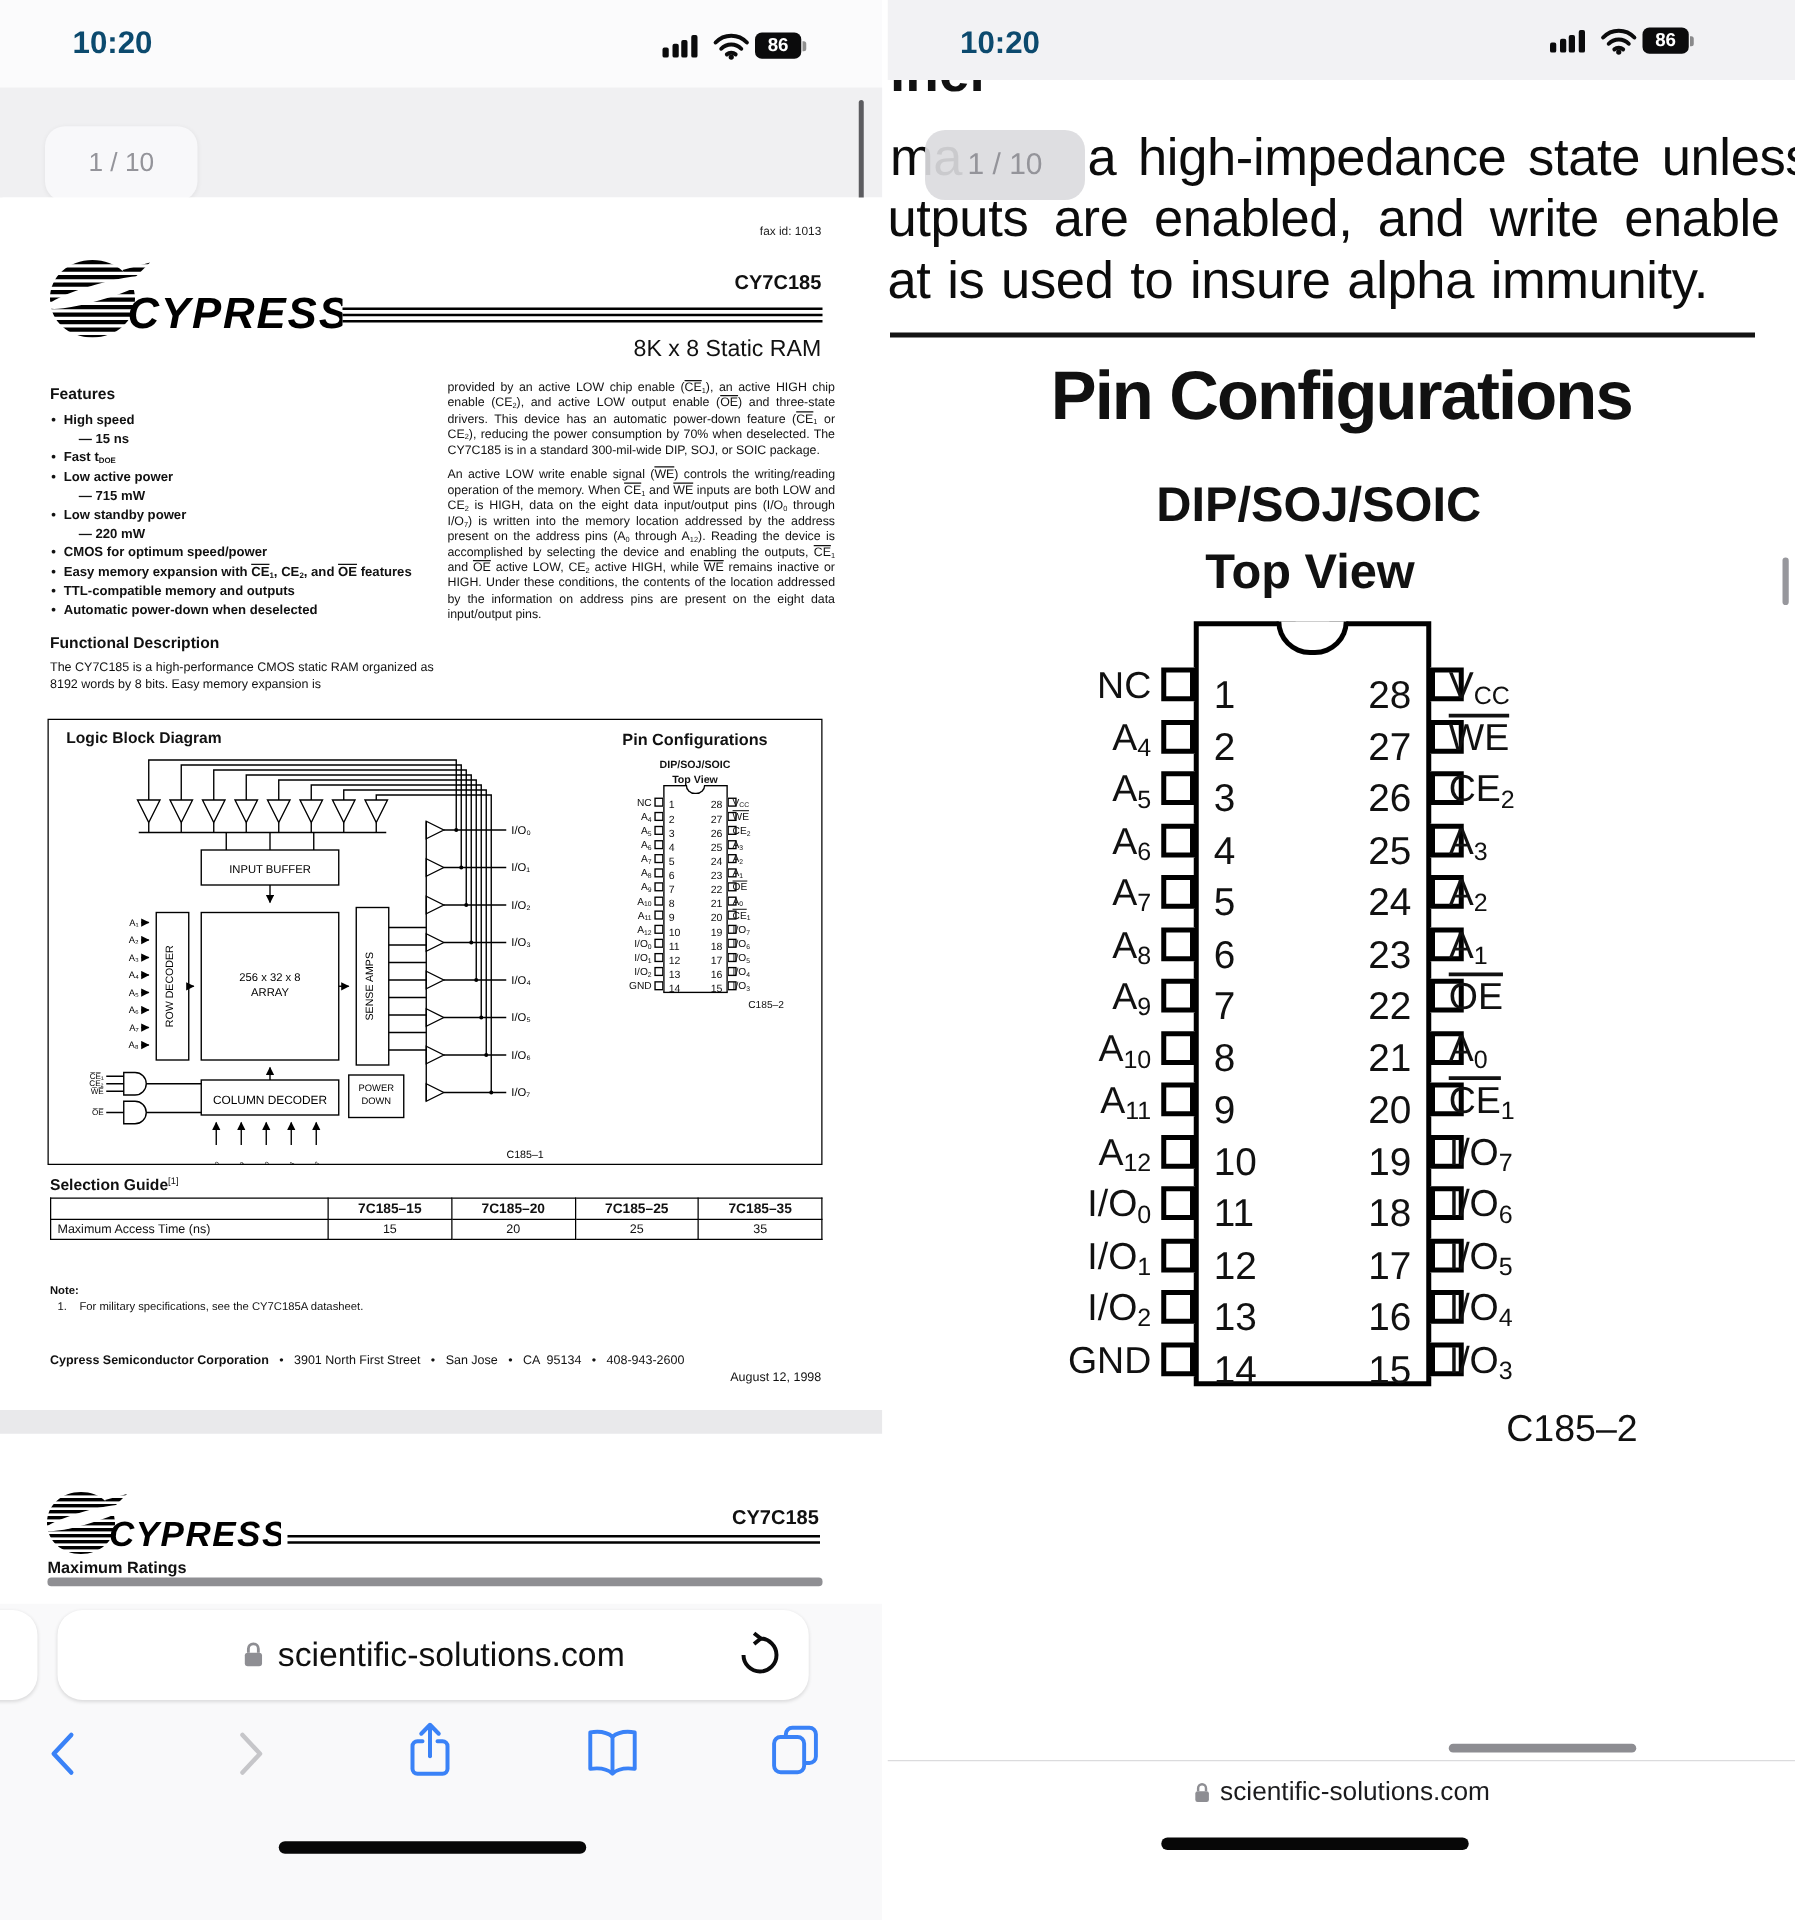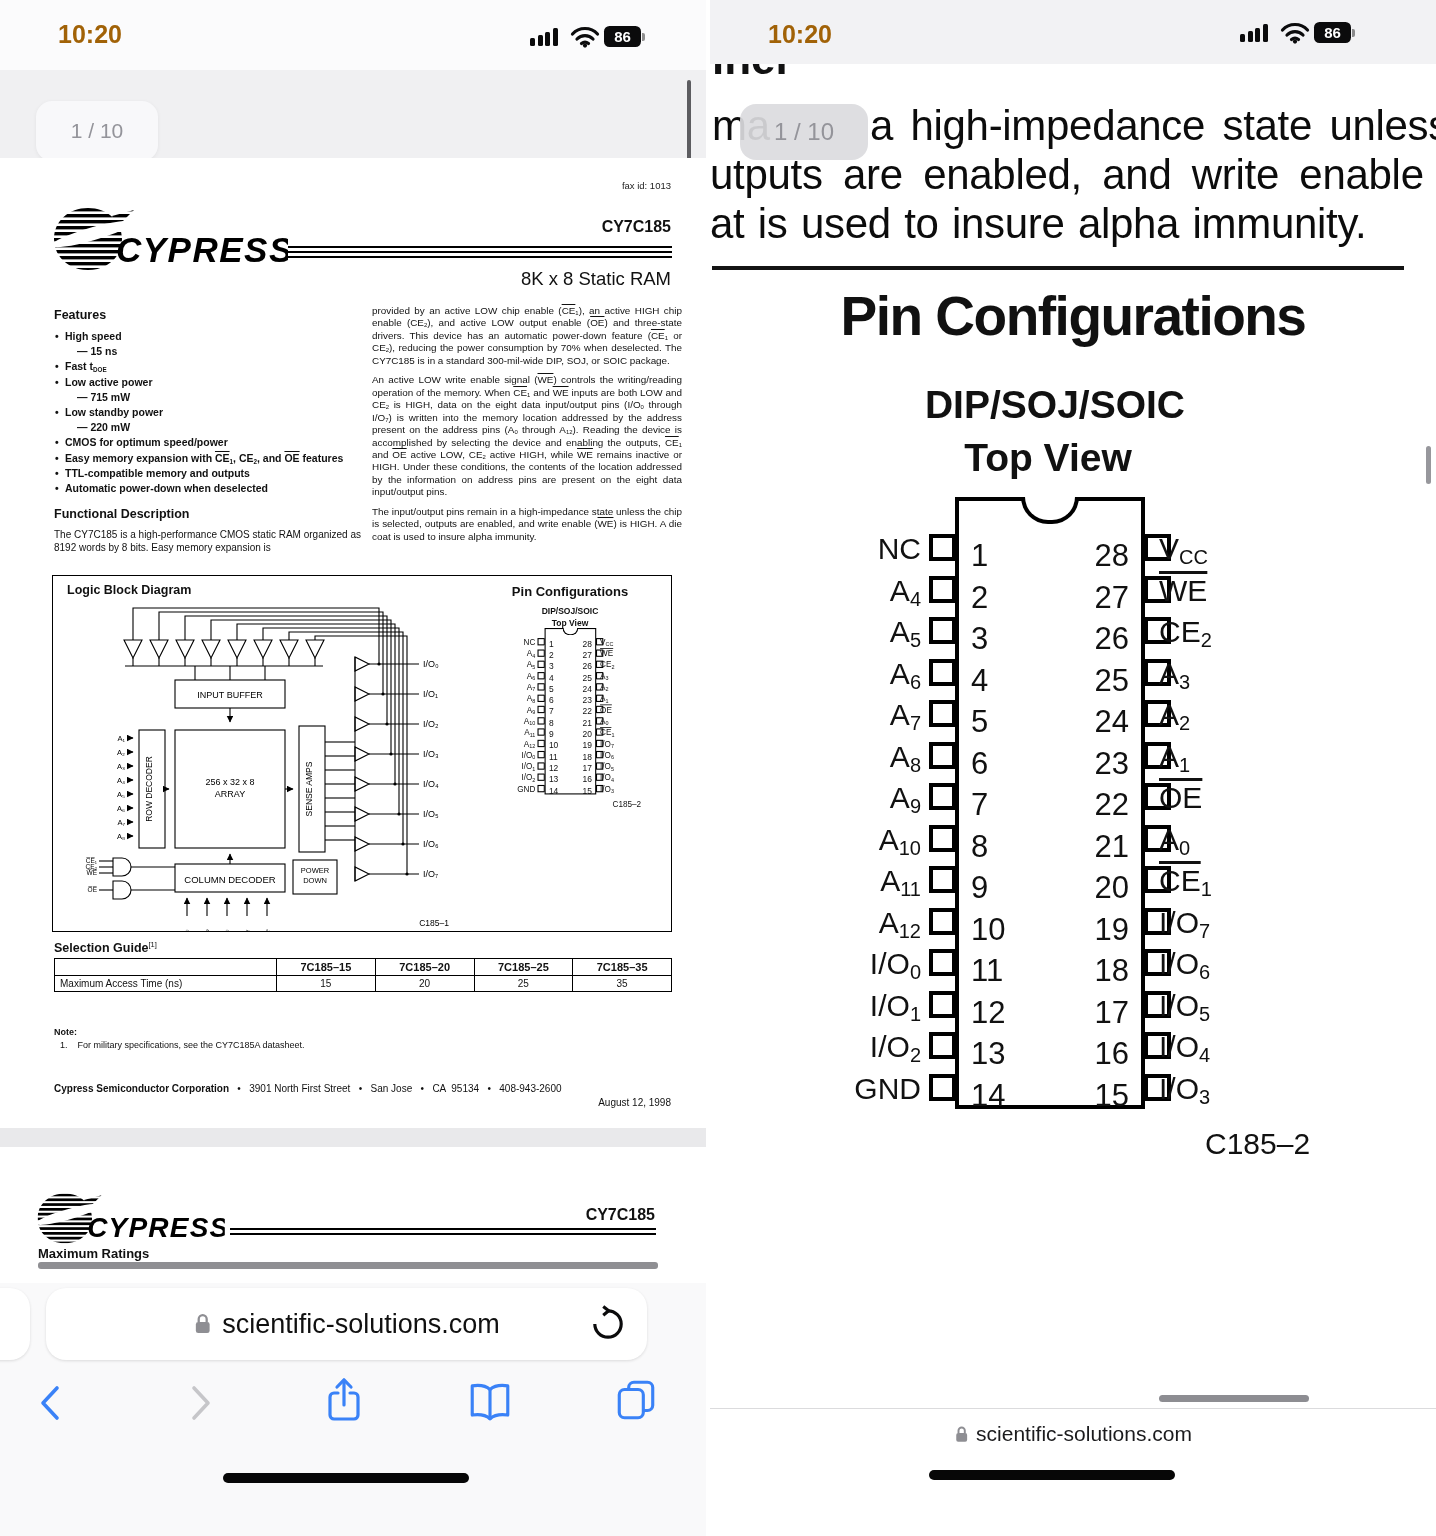--- a/index.html
+++ b/index.html
@@ -6,29 +6,29 @@
   html,body{width:1436px;height:1536px}
   body{position:relative;background:#fff;font-family:"Liberation Sans","DejaVu Sans",sans-serif;color:#111;overflow:hidden}
   sub{font-size:.6em;vertical-align:-.25em;line-height:0}
   .ov{text-decoration-line:overline}
   
   .lp{position:absolute;left:0;top:0;width:706px;height:1536px;background:#fff;overflow:hidden}
   .l-status{position:absolute;left:0;top:0;width:706px;height:70px;background:#fbfbfc}
   .l-band{position:absolute;left:0;top:70px;width:706px;height:88px;background:#f0f0f2}
   .pill{position:absolute;border-radius:16px;display:flex;align-items:center;justify-content:center;color:#94949a;font-size:21px}
   .l-pill{left:36px;top:101px;width:122px;height:60px;background:#f8f8fa;box-shadow:0 1px 4px rgba(0,0,0,.06)}
-  .time{position:absolute;left:58px;top:20px;font-size:25px;font-weight:700;color:#a16207}
+  .time{position:absolute;left:58px;top:20px;font-size:25px;font-weight:700;color:#0c4a6e}
   .bars{position:absolute;display:flex;align-items:flex-end;gap:2.5px}
   .bars i{display:block;width:5px;background:#0b0b0c;border-radius:1.5px}
   .wifi{position:absolute}
   .batt{position:absolute;width:37px;height:21px;background:#0b0b0c;border-radius:5.5px;color:#fff;font-size:15px;font-weight:700;text-align:center;line-height:21px}
   .battcap{position:absolute;width:3px;height:8px;background:#0b0b0c;opacity:.45;border-radius:0 2px 2px 0}
   .l-scroll{position:absolute;left:687px;top:80px;width:4px;height:1052px;background:#5c5c60;border-radius:2px}
   
-  .doc{position:absolute;left:16px;top:158px;width:706px;height:1084px;background:#fff}
+  .doc{position:absolute;left:2px;top:158px;width:706px;height:1084px;background:#fff}
   .fax{position:absolute;right:51px;top:22px;font-size:9.5px;color:#222}
   .part1{position:absolute;right:51px;top:60px;font-size:16px;font-weight:700}
   .hlines{position:absolute;left:272px;top:88px;width:384px}
   .hlines div{height:1.8px;background:#000;margin-bottom:3.2px}
   .subtitle{position:absolute;right:51px;top:110px;font-size:18.5px}
   .logo1{position:absolute;left:36px;top:48px}
   .logo2{position:absolute;left:36px;top:1192px;transform:scale(.8);transform-origin:0 0}
   .col-left{position:absolute;left:38px;top:150px;width:307px}
   .col-left h3,.fdh{font-size:12.5px;font-weight:700}
   .flist{list-style:none;margin-top:7px}
@@ -190,21 +190,20 @@
           <li><span class="blt">•</span><span>Easy memory expansion with <span class="ov">CE</span><sub>1</sub>, CE<sub>2</sub>, and <span class="ov">OE</span> features</span></li>
           <li><span class="blt">•</span><span>TTL-compatible memory and outputs</span></li>
           <li><span class="blt">•</span><span>Automatic power-down when deselected</span></li>
         </ul>
       <div class="fdh">Functional Description</div>
       <div class="fdp">The CY7C185 is a high-performance CMOS static RAM organized as 8192 words by 8 bits. Easy memory expansion is</div>
     </div>
     <div class="col-right">
       <p>provided by an active LOW chip enable (<span class="ov">CE</span><sub>1</sub>), an active HIGH chip enable (CE<sub>2</sub>), and active LOW output enable (<span class="ov">OE</span>) and three-state drivers. This device has an automatic power-down feature (<span class="ov">CE</span><sub>1</sub> or CE<sub>2</sub>), reducing the power consumption by 70% when deselected. The CY7C185 is in a standard 300-mil-wide DIP, SOJ, or SOIC package.</p>
       <p>An active LOW write enable signal (<span class="ov">WE</span>) controls the writing/reading operation of the memory. When <span class="ov">CE</span><sub>1</sub> and <span class="ov">WE</span> inputs are both LOW and CE<sub>2</sub> is HIGH, data on the eight data input/output pins (I/O<sub>0</sub> through I/O<sub>7</sub>) is written into the memory location addressed by the address present on the address pins (A<sub>0</sub> through A<sub>12</sub>). Reading the device is accomplished by selecting the device and enabling the outputs, <span class="ov">CE</span><sub>1</sub> and <span class="ov">OE</span> active LOW, CE<sub>2</sub> active HIGH, while <span class="ov">WE</span> remains inactive or HIGH. Under these conditions, the contents of the location addressed by the information on address pins are present on the eight data input/output pins.</p>
-      <p>The input/output pins remain in a high-impedance state unless the chip is selected, outputs are enabled, and write enable (<span class="ov">WE</span>) is HIGH. A die coat is used to insure alpha immunity.</p>
     </div>
 
     <div class="dbox">
       <div class="dbt">Logic Block Diagram</div>
       <svg class="dsvg" width="400" height="330" viewBox="0 0 400 330">
           <defs>
             <marker id="ah" markerWidth="8" markerHeight="8" refX="5.5" refY="3" orient="auto">
               <path d="M0 0 L6 3 L0 6 Z" fill="#000"></path>
             </marker>
           </defs>

